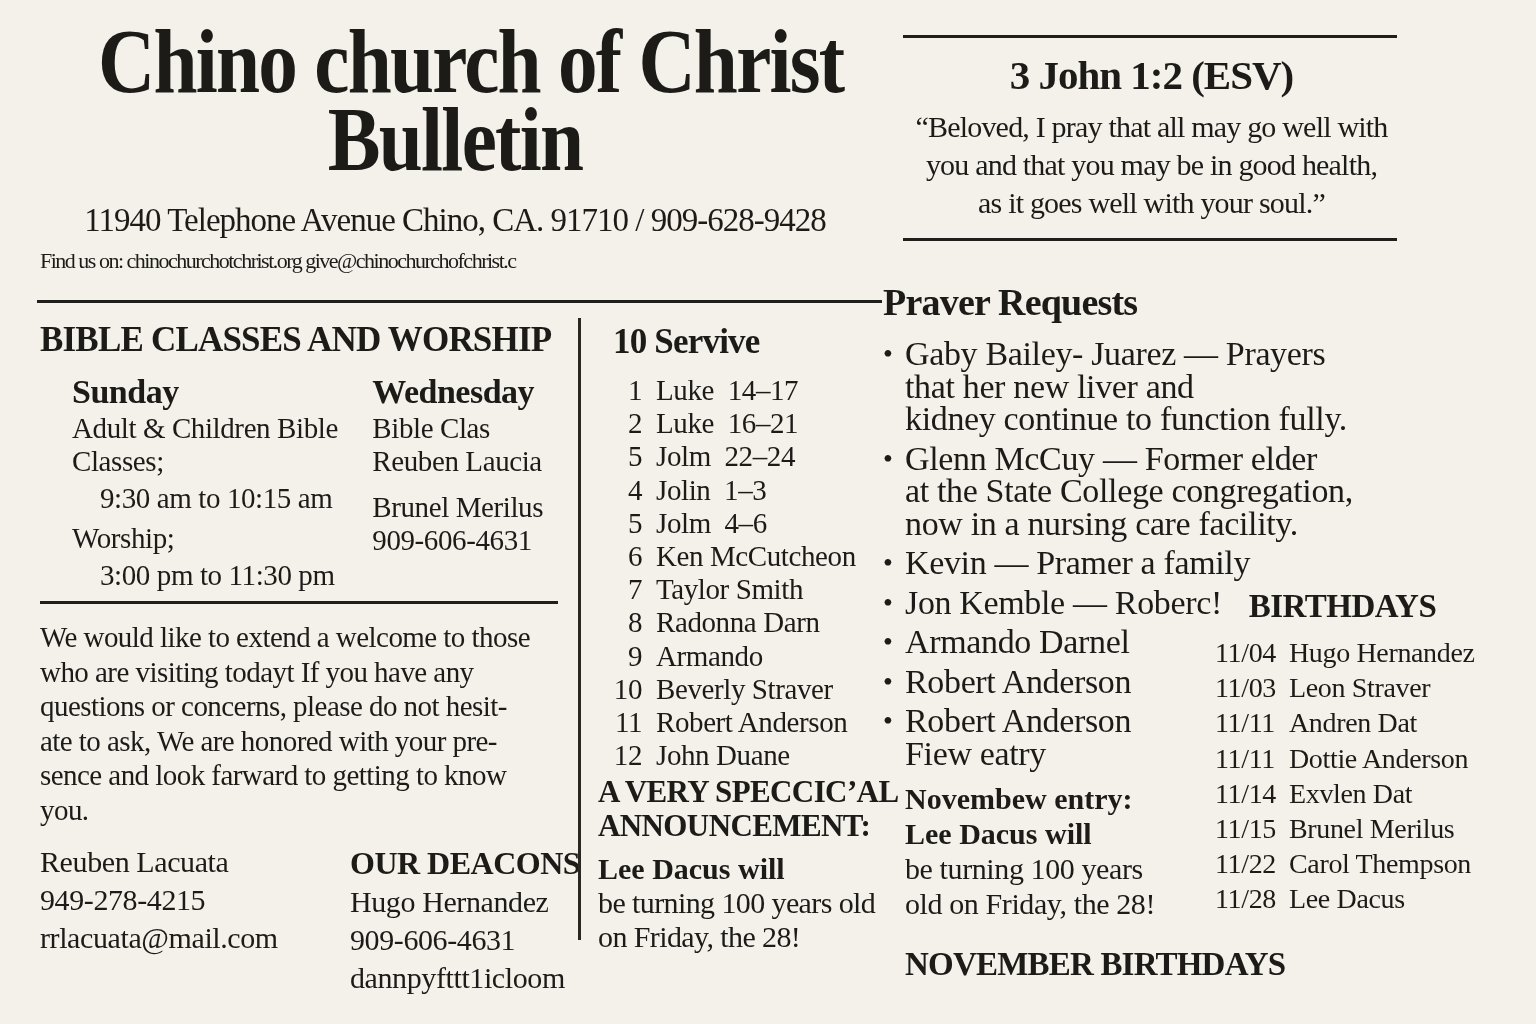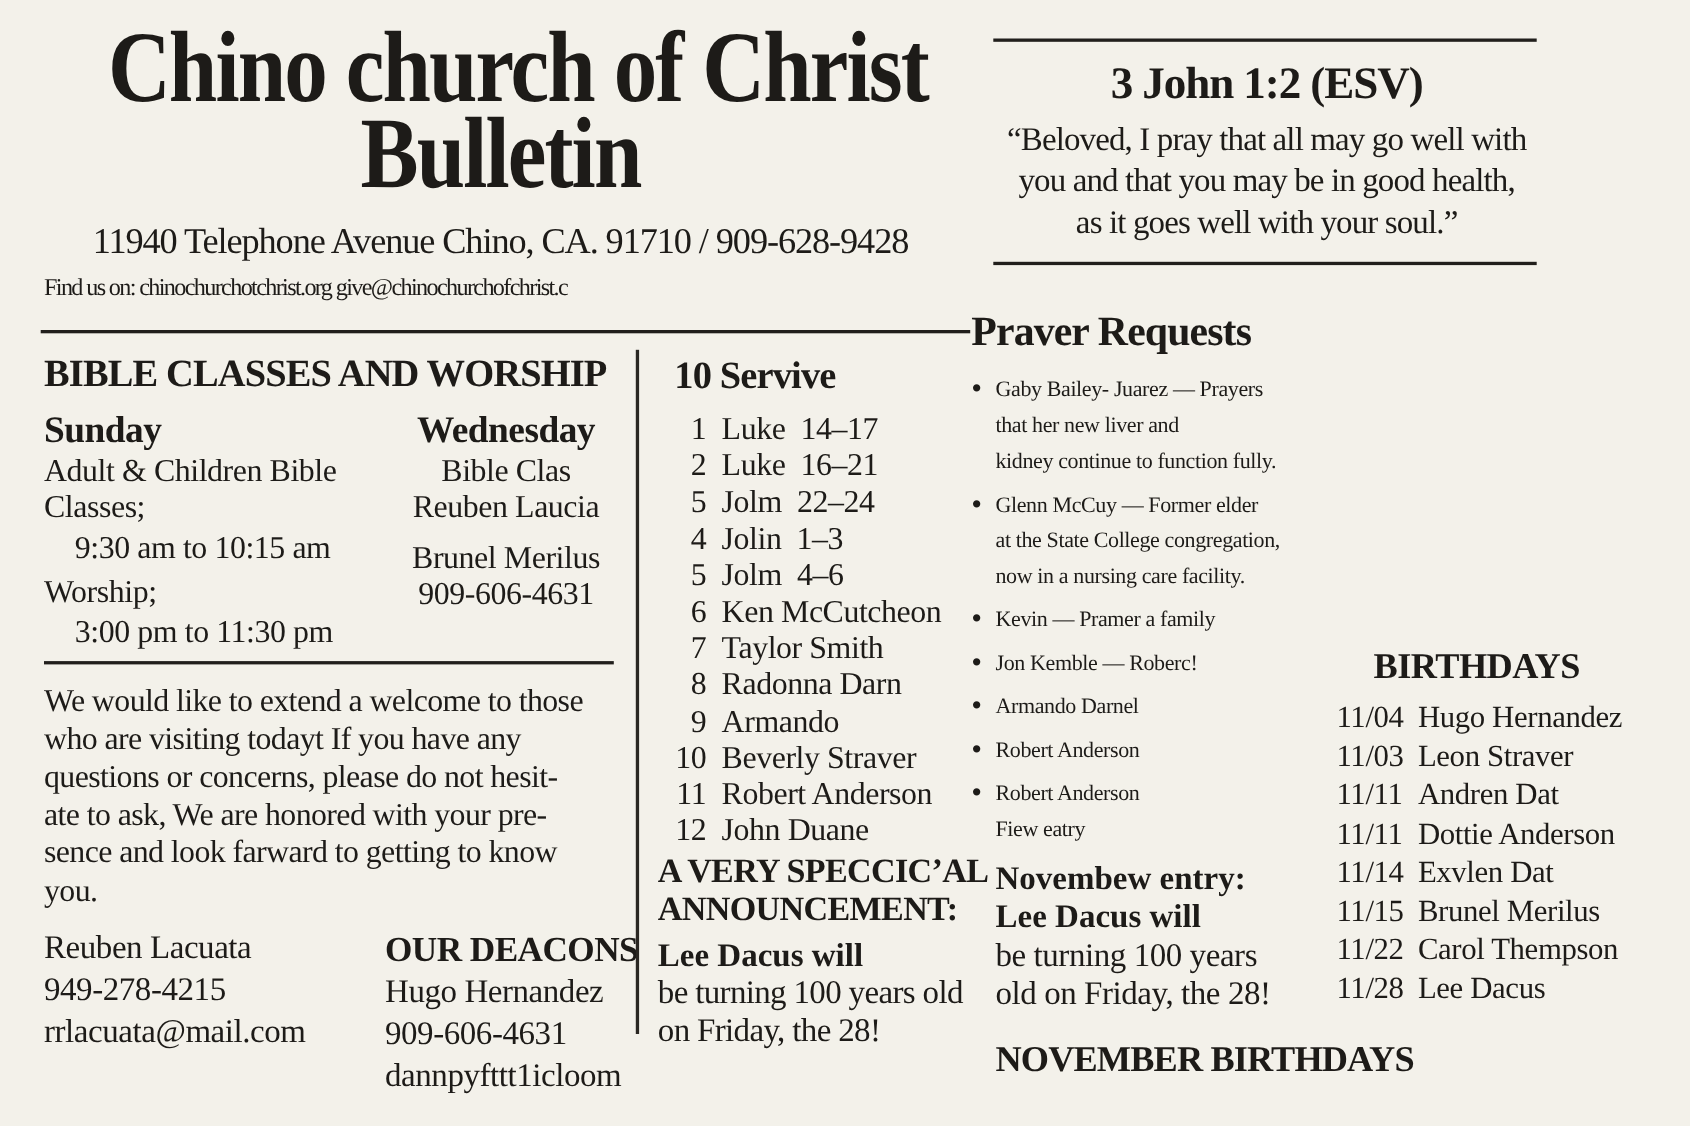--- a/index.html
+++ b/index.html
@@ -29,22 +29,22 @@
   .verse-ref{margin-top:13px;text-align:center;font-weight:700;font-size:41px;line-height:48px;letter-spacing:-1px;}
   .verse-quote{margin-top:9px;text-align:center;font-size:30px;line-height:38px;letter-spacing:-0.8px;}
   .verse-bottom{margin-top:15px;display:flex;align-items:center;}
   .verse-bottom .verse-rule{flex:0 0 494px;}
   .verse-dot{width:6px;height:5px;background:#211f1c;border-radius:2px;margin-left:10px;}
 
   
   .bible{left:40px;top:320px;width:520px;}
   .h-big{font-weight:700;font-size:35px;line-height:40px;letter-spacing:-0.8px;white-space:nowrap;}
   .classes-cols{display:flex;margin-top:12px;}
-  .col-sun{width:320px;}
-  .col-wed{width:200px;text-align:center;}
+  .col-sun{width:320px;margin-left:32px;}
+  .col-wed{width:200px;}
   .h-day{font-weight:700;font-size:34px;line-height:40px;letter-spacing:-0.5px;}
   .cls-line{font-size:29px;line-height:33px;letter-spacing:-0.4px;white-space:nowrap;}
   .cls-time{font-size:29px;line-height:33px;letter-spacing:-0.4px;white-space:nowrap;padding-left:28px;margin-top:4px;}
   .cls-gap{margin-top:7px;}
   .mid-rule{left:40px;top:601px;width:518px;}
   .welcome{left:40px;top:620px;width:530px;}
   .welcome .wl{font-size:29px;line-height:34.6px;letter-spacing:-0.55px;white-space:nowrap;}
   .staff{left:40px;top:843px;display:flex;}
   .staff-col1{width:310px;}
   .staff h3{margin:0;font-size:32px;line-height:40px;font-weight:700;letter-spacing:-0.5px;white-space:nowrap;}
@@ -63,21 +63,21 @@
   .annc .ah{font-weight:700;font-size:31px;line-height:34px;letter-spacing:-0.6px;white-space:nowrap;}
   .annc .ab{font-weight:700;font-size:30px;line-height:34px;margin-top:9px;white-space:nowrap;}
   .annc .ar{font-size:30px;line-height:34px;letter-spacing:-0.6px;white-space:nowrap;}
 
   
   .prayer{left:883px;top:280px;width:480px;}
   .prayer h2{margin:0;font-weight:700;font-size:38px;line-height:44px;letter-spacing:-0.8px;}
   .p-list{margin-top:14px;}
   .p-item{display:flex;margin-bottom:7px;}
   .p-bullet{flex:none;width:22px;font-size:28px;line-height:32.5px;}
-  .p-lines{font-size:20px;line-height:32.5px;letter-spacing:-0.35px;}
+  .p-lines{font-size:34px;line-height:32.5px;letter-spacing:-0.35px;}
   .p-lines div{white-space:nowrap;}
   .nov-entry{margin-left:22px;margin-top:11px;}
   .nov-entry .nb{font-weight:700;font-size:30px;line-height:35px;white-space:nowrap;}
   .nov-entry .nr{font-size:30px;line-height:35px;letter-spacing:-0.4px;white-space:nowrap;}
   .bday-footer{left:905px;top:946px;font-weight:700;font-size:33px;letter-spacing:-0.8px;white-space:nowrap;}
 
   
   .bdays{left:1215px;top:588px;width:255px;}
   .bdays .bh{text-align:center;font-weight:700;font-size:33px;line-height:36px;letter-spacing:-0.5px;}
   .bday-list{margin-top:11px;}

